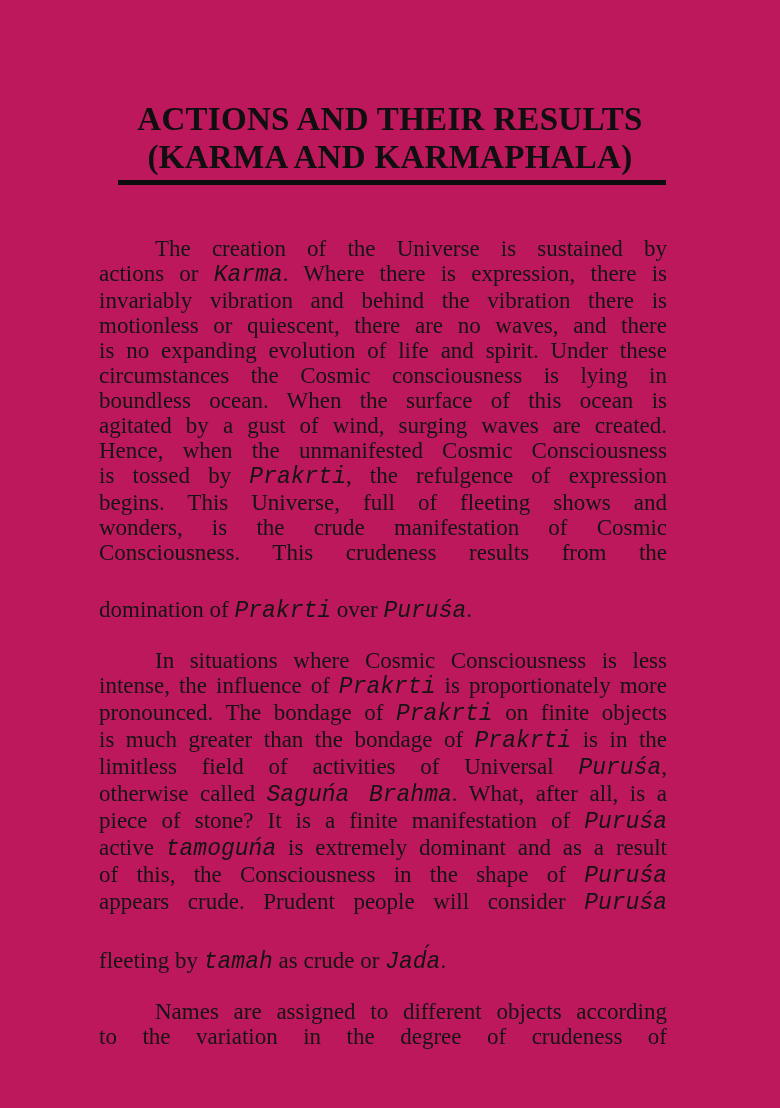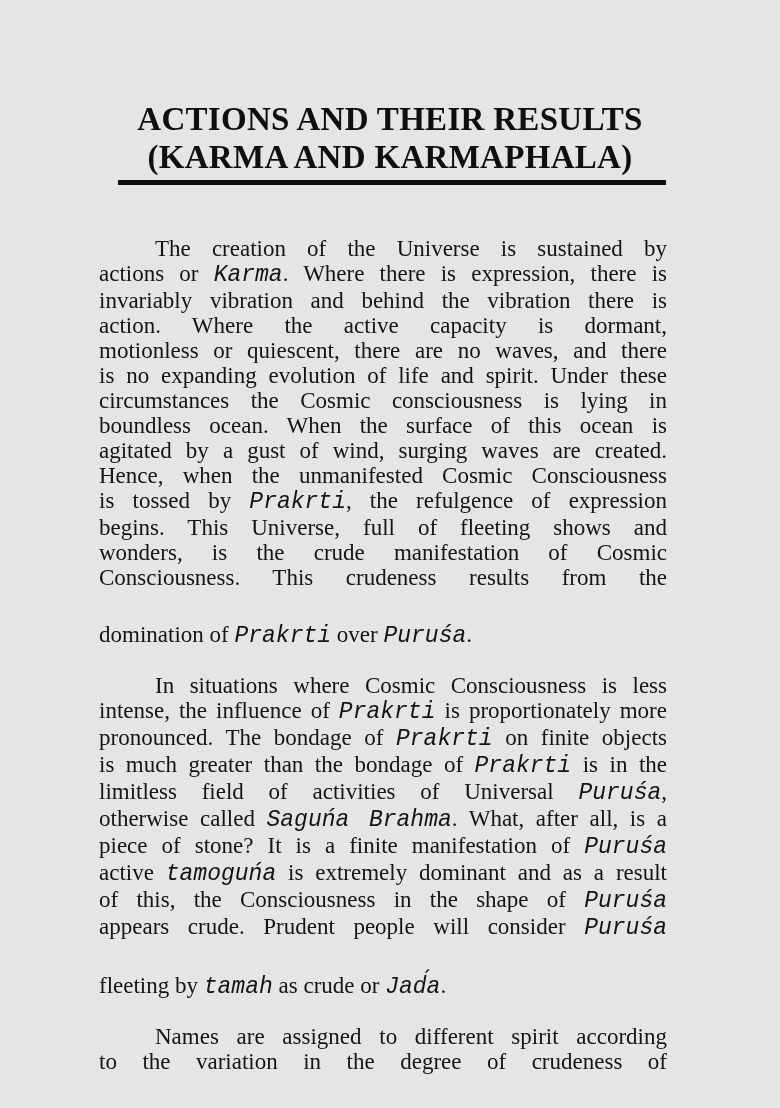--- a/index.html
+++ b/index.html
@@ -4,21 +4,21 @@
 <style>
   html, body {
     margin: 0;
     padding: 0;
     background: #ffffff;
   }
   .page {
     position: relative;
     width: 780px;
     height: 1108px;
-    background: #e5e5e5;
+    background: #be185d;
     overflow: hidden;
     font-family: "Liberation Serif", serif;
   }
   .title {
     position: absolute;
     top: 100px;
     left: 110px;
     width: 560px;
     margin: 0;
     text-align: center;
@@ -76,21 +76,20 @@
   <h1 class="title">
     <span class="title-line">ACTIONS AND THEIR RESULTS</span>
     <span class="title-line">(KARMA AND KARMAPHALA)</span>
   </h1>
   <div class="title-rule"></div>
   <div class="body-text">
       <div class="para">
         <div class="line indent"><span>The creation of the Universe is sustained by</span></div>
         <div class="line"><span>actions or </span><i>Karma</i><span>. Where there is expression, there is</span></div>
         <div class="line"><span>invariably vibration and behind the vibration there is</span></div>
-        <div class="line"><span>action. Where the active capacity is dormant,</span></div>
         <div class="line"><span>motionless or quiescent, there are no waves, and there</span></div>
         <div class="line"><span>is no expanding evolution of life and spirit. Under these</span></div>
         <div class="line"><span>circumstances the Cosmic consciousness is lying in</span></div>
         <div class="line"><span>boundless ocean. When the surface of this ocean is</span></div>
         <div class="line"><span>agitated by a gust of wind, surging waves are created.</span></div>
         <div class="line"><span>Hence, when the unmanifested Cosmic Consciousness</span></div>
         <div class="line"><span>is tossed by </span><i>Prakrti</i><span>, the refulgence of expression</span></div>
         <div class="line"><span>begins. This Universe, full of fleeting shows and</span></div>
         <div class="line"><span>wonders, is the crude manifestation of Cosmic</span></div>
         <div class="line"><span>Consciousness. This crudeness results from the</span></div>
@@ -103,17 +102,17 @@
         <div class="line"><span>is much greater than the bondage of </span><i>Prakrti</i><span> is in the</span></div>
         <div class="line"><span>limitless field of activities of Universal </span><i>Puruśa</i><span>,</span></div>
         <div class="line"><span>otherwise called </span><i>Saguńa Brahma</i><span>. What, after all, is a</span></div>
         <div class="line"><span>piece of stone? It is a finite manifestation of </span><i>Puruśa</i></div>
         <div class="line"><span>active </span><i>tamoguńa</i><span> is extremely dominant and as a result</span></div>
         <div class="line"><span>of this, the Consciousness in the shape of </span><i>Puruśa</i></div>
         <div class="line"><span>appears crude. Prudent people will consider </span><i>Puruśa</i></div>
         <div class="line last"><span>fleeting by </span><i>tamah</i><span> as crude or </span><i>Jad́a</i><span>.</span></div>
       </div>
       <div class="para">
-        <div class="line indent"><span>Names are assigned to different spirit according</span></div>
+        <div class="line indent"><span>Names are assigned to different objects according</span></div>
         <div class="line"><span>to the variation in the degree of crudeness of</span></div>
       </div>
     </div>
 </div>
 
 </body></html>

